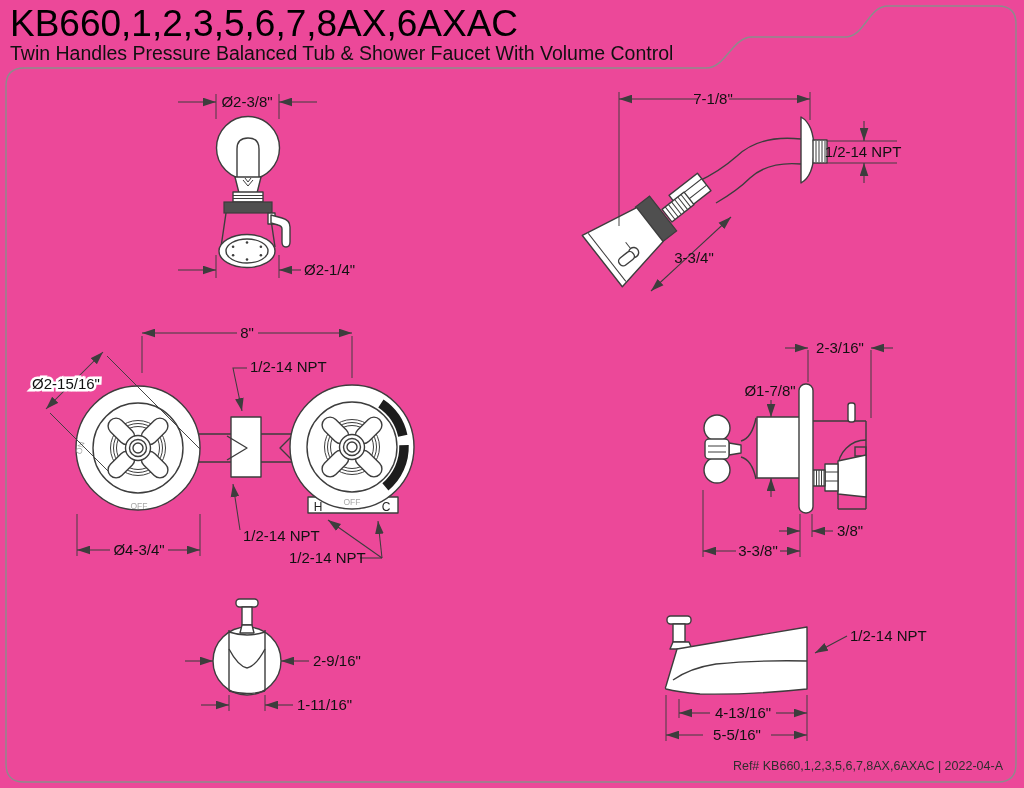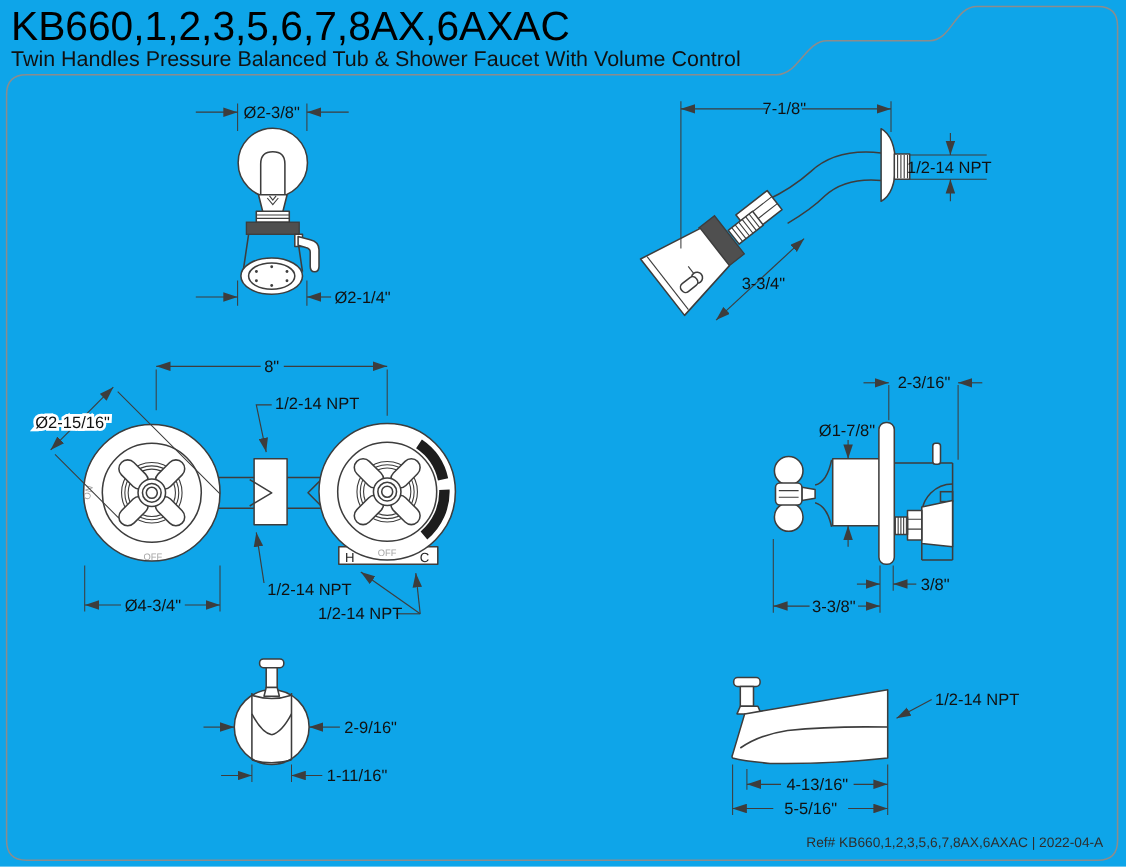--- a/index.html
+++ b/index.html
@@ -1,16 +1,16 @@
 <!DOCTYPE html>
 <html><head>
 <meta charset="utf-8">
 <style>
   html,body{margin:0;padding:0;background:#fff;}
-  .page{width:1024px;height:788px;position:relative;font-family:"Liberation Sans",sans-serif;background:#0ea5e9;overflow:hidden;text-align:right;}
+  .page{width:1024px;height:788px;position:relative;font-family:"Liberation Sans",sans-serif;background:#ec4899;overflow:hidden;text-align:right;}
   svg{display:block;}
   .ln   {stroke:#3d3d3d;stroke-width:1.4;fill:none;stroke-linejoin:round;}
   .thin {stroke:#3d3d3d;stroke-width:1;fill:none;}
   .shp  {stroke:#3d3d3d;stroke-width:1.4;fill:#ffffff;stroke-linejoin:round;}
   .shpn {stroke:#3d3d3d;stroke-width:1.4;fill:none;}
   .dark {stroke:#3d3d3d;stroke-width:1.2;fill:#4f4f4f;}
   .dim  {stroke:#3d3d3d;stroke-width:1.05;fill:none;}
   .ext  {stroke:#3d3d3d;stroke-width:0.95;fill:none;}
   .dtxt {font:15px "Liberation Sans",sans-serif;fill:#111;}
   .ko   {paint-order:stroke;stroke:#fff;stroke-width:5px;}

